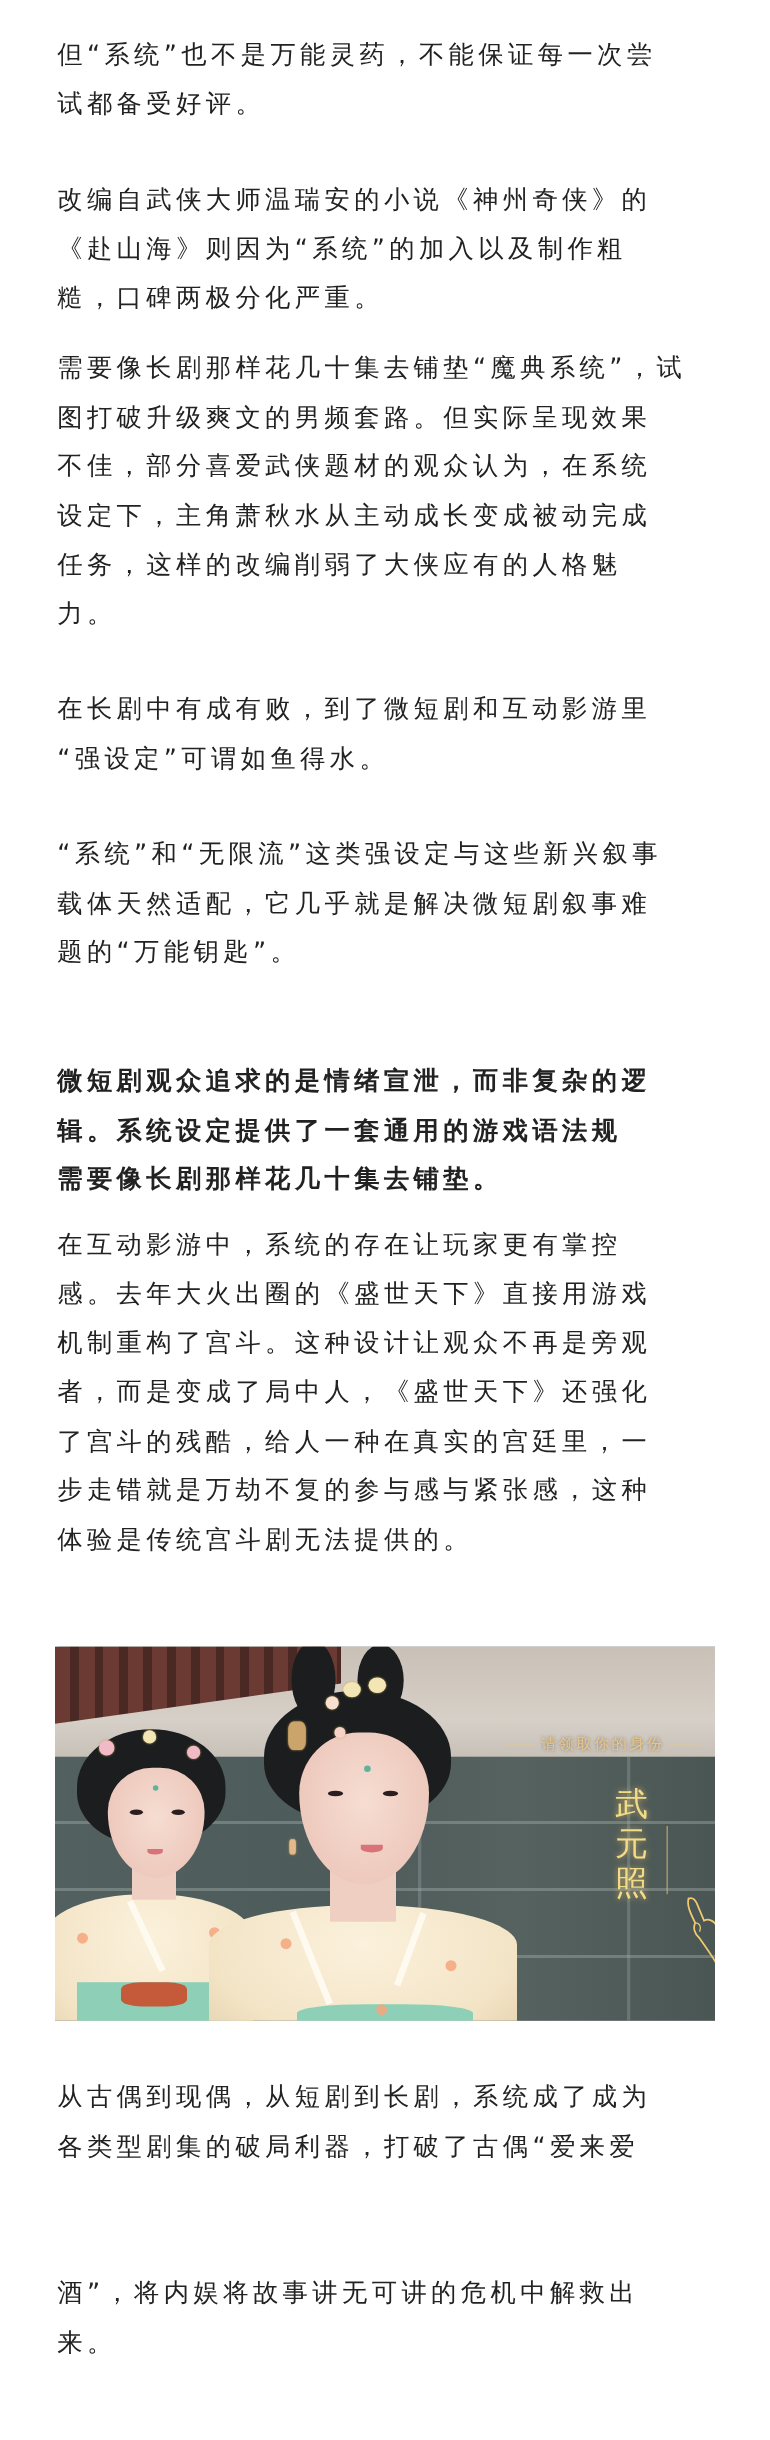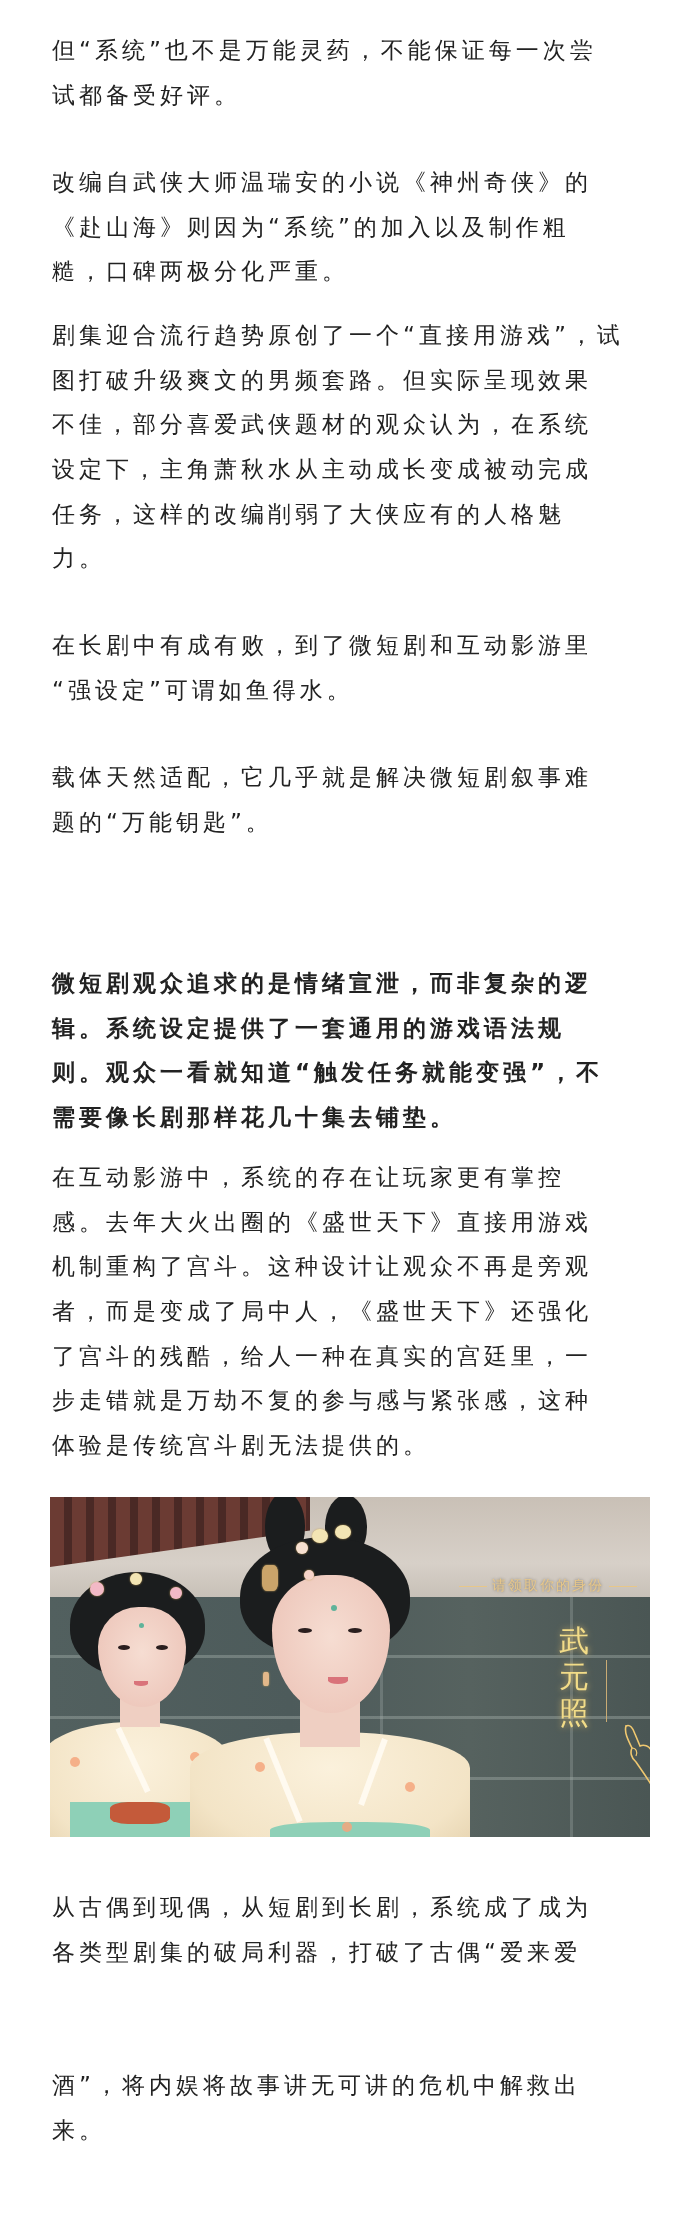--- a/index.html
+++ b/index.html
@@ -58,42 +58,42 @@
 <p class="para" style="top: 28px;">
   <span class="line">但“系统”也不是万能灵药，不能保证每一次尝</span>
   <span class="line">试都备受好评。</span>
 </p>
 <p class="para" style="top: 160px;">
   <span class="line">改编自武侠大师温瑞安的小说《神州奇侠》的</span>
   <span class="line">《赴山海》则因为“系统”的加入以及制作粗</span>
   <span class="line">糙，口碑两极分化严重。</span>
 </p>
 <p class="para" style="top: 313px;">
-  <span class="line">剧集迎合流行趋势原创了一个“直接用游戏”，试</span>
+  <span class="line">需要像长剧那样花几十集去铺垫“魔典系统”，试</span>
   <span class="line">图打破升级爽文的男频套路。但实际呈现效果</span>
   <span class="line">不佳，部分喜爱武侠题材的观众认为，在系统</span>
   <span class="line">设定下，主角萧秋水从主动成长变成被动完成</span>
   <span class="line">任务，这样的改编削弱了大侠应有的人格魅</span>
   <span class="line">力。</span>
 </p>
 <p class="para" style="top: 623px;">
   <span class="line">在长剧中有成有败，到了微短剧和互动影游里</span>
   <span class="line">“强设定”可谓如鱼得水。</span>
 </p>
 <p class="para" style="top: 755px;">
+  <span class="line">“系统”和“无限流”这类强设定与这些新兴叙事</span>
   <span class="line">载体天然适配，它几乎就是解决微短剧叙事难</span>
   <span class="line">题的“万能钥匙”。</span>
 </p>
 <p class="para" style="top: 961px; font-weight: bold;">
   <span class="line">微短剧观众追求的是情绪宣泄，而非复杂的逻</span>
   <span class="line">辑。系统设定提供了一套通用的游戏语法规</span>
-  <span class="line">则。观众一看就知道“触发任务就能变强”，不</span>
   <span class="line">需要像长剧那样花几十集去铺垫。</span>
 </p>
-<p class="para" style="top: 1155px;">
+<p class="para" style="top: 1110px;">
   <span class="line">在互动影游中，系统的存在让玩家更有掌控</span>
   <span class="line">感。去年大火出圈的《盛世天下》直接用游戏</span>
   <span class="line">机制重构了宫斗。这种设计让观众不再是旁观</span>
   <span class="line">者，而是变成了局中人，《盛世天下》还强化</span>
   <span class="line">了宫斗的残酷，给人一种在真实的宫廷里，一</span>
   <span class="line">步走错就是万劫不复的参与感与紧张感，这种</span>
   <span class="line">体验是传统宫斗剧无法提供的。</span>
 </p>
 
 <div class="photo">

